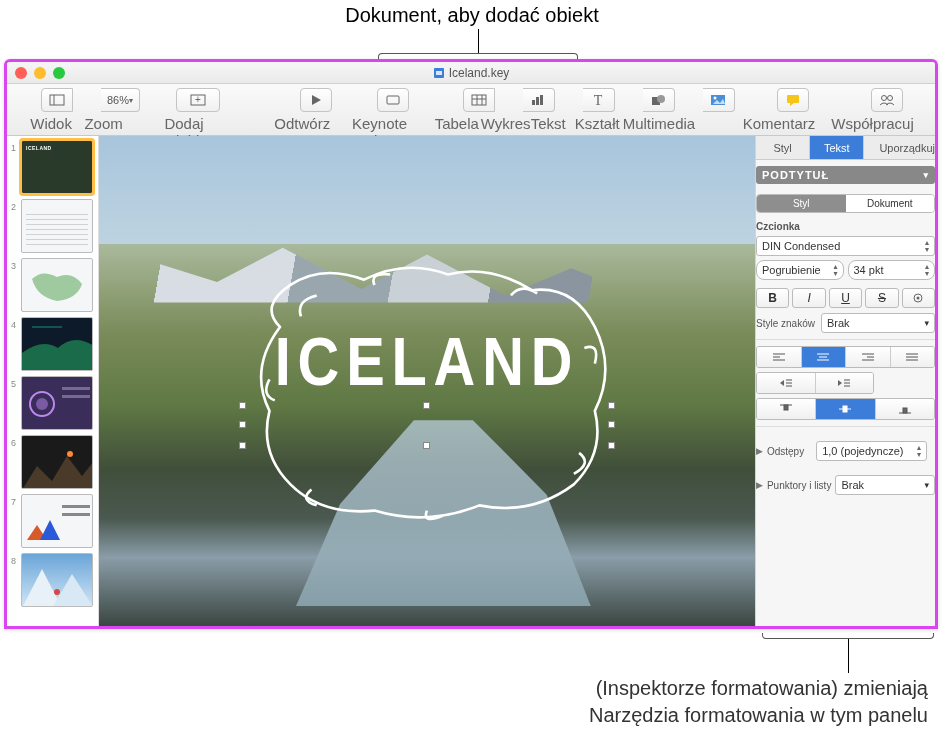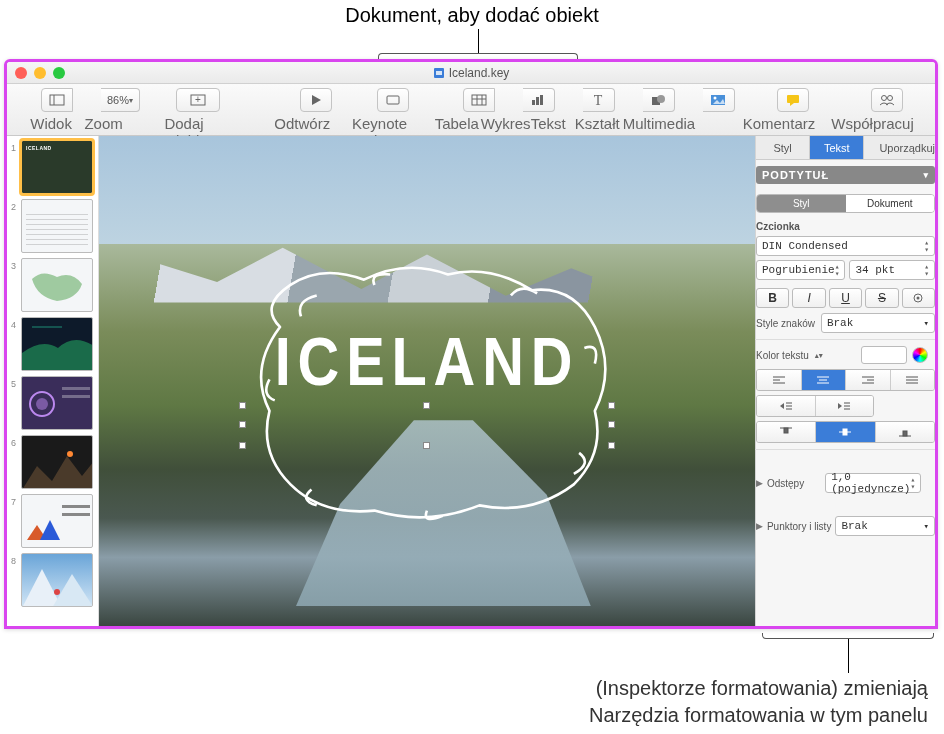--- a/index.html
+++ b/index.html
@@ -72,23 +72,23 @@
   .insp-tabs { display:flex; height:24px; border-bottom:1px solid #ccc; }
   .insp-tab { flex:1; text-align:center; line-height:24px; font-size:11px; color:#555; background:#ececec; border-right:1px solid #ccc; }
   .insp-tab:last-child { border-right:none;padding-left:15px; }
   .insp-tab.active { background:#3b7dd8; color:#fff; }
   .insp-pad { padding:6px 0; }
   .style-name { background:#888; color:#fff; font-size:11px; font-weight:bold; padding:3px 6px; border-radius:3px; display:flex; justify-content:space-between; align-items:center; letter-spacing:1px; }
   .subtabs { display:flex; margin:10px 0 8px; border:1px solid #bbb; border-radius:4px; overflow:hidden; }
   .subtab { flex:1; text-align:center; padding:3px 0; font-size:10px; background:#fff; }
   .subtab.active { background:#8e8e8e; color:#fff; }
   .section-label { font-size:10px; font-weight:bold; color:#555; margin:6px 0 4px; }
-  .field { width:100%; height:20px; border:1px solid #bbb; border-radius:3px; background:#fff; font-size:11px; padding:0 5px; display:flex; align-items:center; justify-content:space-between; margin-bottom:4px;font-family:Liberation Mono, monospace; }
+  .field { width:100%; height:20px; border:1px solid #bbb; border-radius:3px; background:#fff; font-size:11px; padding:0 5px; display:flex; align-items:center; justify-content:space-between; margin-bottom:4px; }
   .field-row { display:flex; gap:4px; }
-  .field-row .field { flex:1; }
+  .field-row .field { flex:1;border-radius:8px; }
   .field-sm { width:54px; }
   .biu { display:flex; gap:3px; margin:4px 0; }
   .biu-btn { flex:1; height:20px; border:1px solid #bbb; border-radius:3px; background:linear-gradient(#fff,#f0f0f0); display:flex; align-items:center; justify-content:center; font-size:12px; }
   .row { display:flex; align-items:center; gap:6px; margin:5px 0; }
   .row-label { font-size:10px; color:#555; flex-shrink:0; }
   .color-well { width:46px; height:18px; border:1px solid #bbb; border-radius:3px; background:#fff; margin-left:auto; position:relative; }
   .color-wheel { width:16px; height:16px; border-radius:50%; background:conic-gradient(red,yellow,lime,cyan,blue,magenta,red); position:absolute; right:-22px; top:0; border:1px solid #bbb; }
   .align-grid { display:flex; gap:0; margin:4px 0; border:1px solid #bbb; border-radius:3px; overflow:hidden; }
   .align-btn { flex:1; height:20px; background:linear-gradient(#fff,#f0f0f0); border-right:1px solid #ccc; display:flex; align-items:center; justify-content:center; }
   .align-btn:last-child { border-right:none; }
@@ -389,29 +389,20 @@
         <div class="row">
           <span class="row-label">Style znaków</span>
           <div class="field" style="flex:1;margin:0">
               <span>Brak</span>
               <span style="font-size:9px">▾</span>
             </div>
         </div>
 
         <hr class="sep">
 
-        <div class="row">
-          <span class="row-label">Kolor tekstu</span>
-          <span class="arrows">▴▾</span>
-          <div style="flex:1"></div>
-          <div class="color-well">
-              <div class="color-wheel"></div>
-            </div>
-          <div style="width:22px"></div>
-        </div>
 
         <div class="align-grid">
           <div class="align-btn">
               <svg width="14" height="10">
                 <line x1="1" y1="2" x2="13" y2="2"></line>
                 <line x1="1" y1="5" x2="8" y2="5"></line>
                 <line x1="1" y1="8" x2="13" y2="8"></line>
               </svg>
             </div>
           <div class="align-btn active">
@@ -473,21 +464,21 @@
                 <rect x="5" y="5" width="4" height="5" fill="#666" stroke="none"></rect>
               </svg>
             </div>
         </div>
 
         <hr class="sep">
 
         <div class="disclosure">
           <span class="tri">▶</span>
           <span class="row-label">Odstępy</span>
-          <div class="field" style="flex:1;margin:17px">
+          <div class="field" style="flex:1;margin:8px">
               <span>1,0 (pojedyncze)</span>
               <span class="arrows">▴<br>▾</span>
             </div>
         </div>
 
         <div class="disclosure">
           <span class="tri">▶</span>
           <span class="row-label">Punktory i listy</span>
           <div class="field" style="flex:1;margin:0">
               <span>Brak</span>

